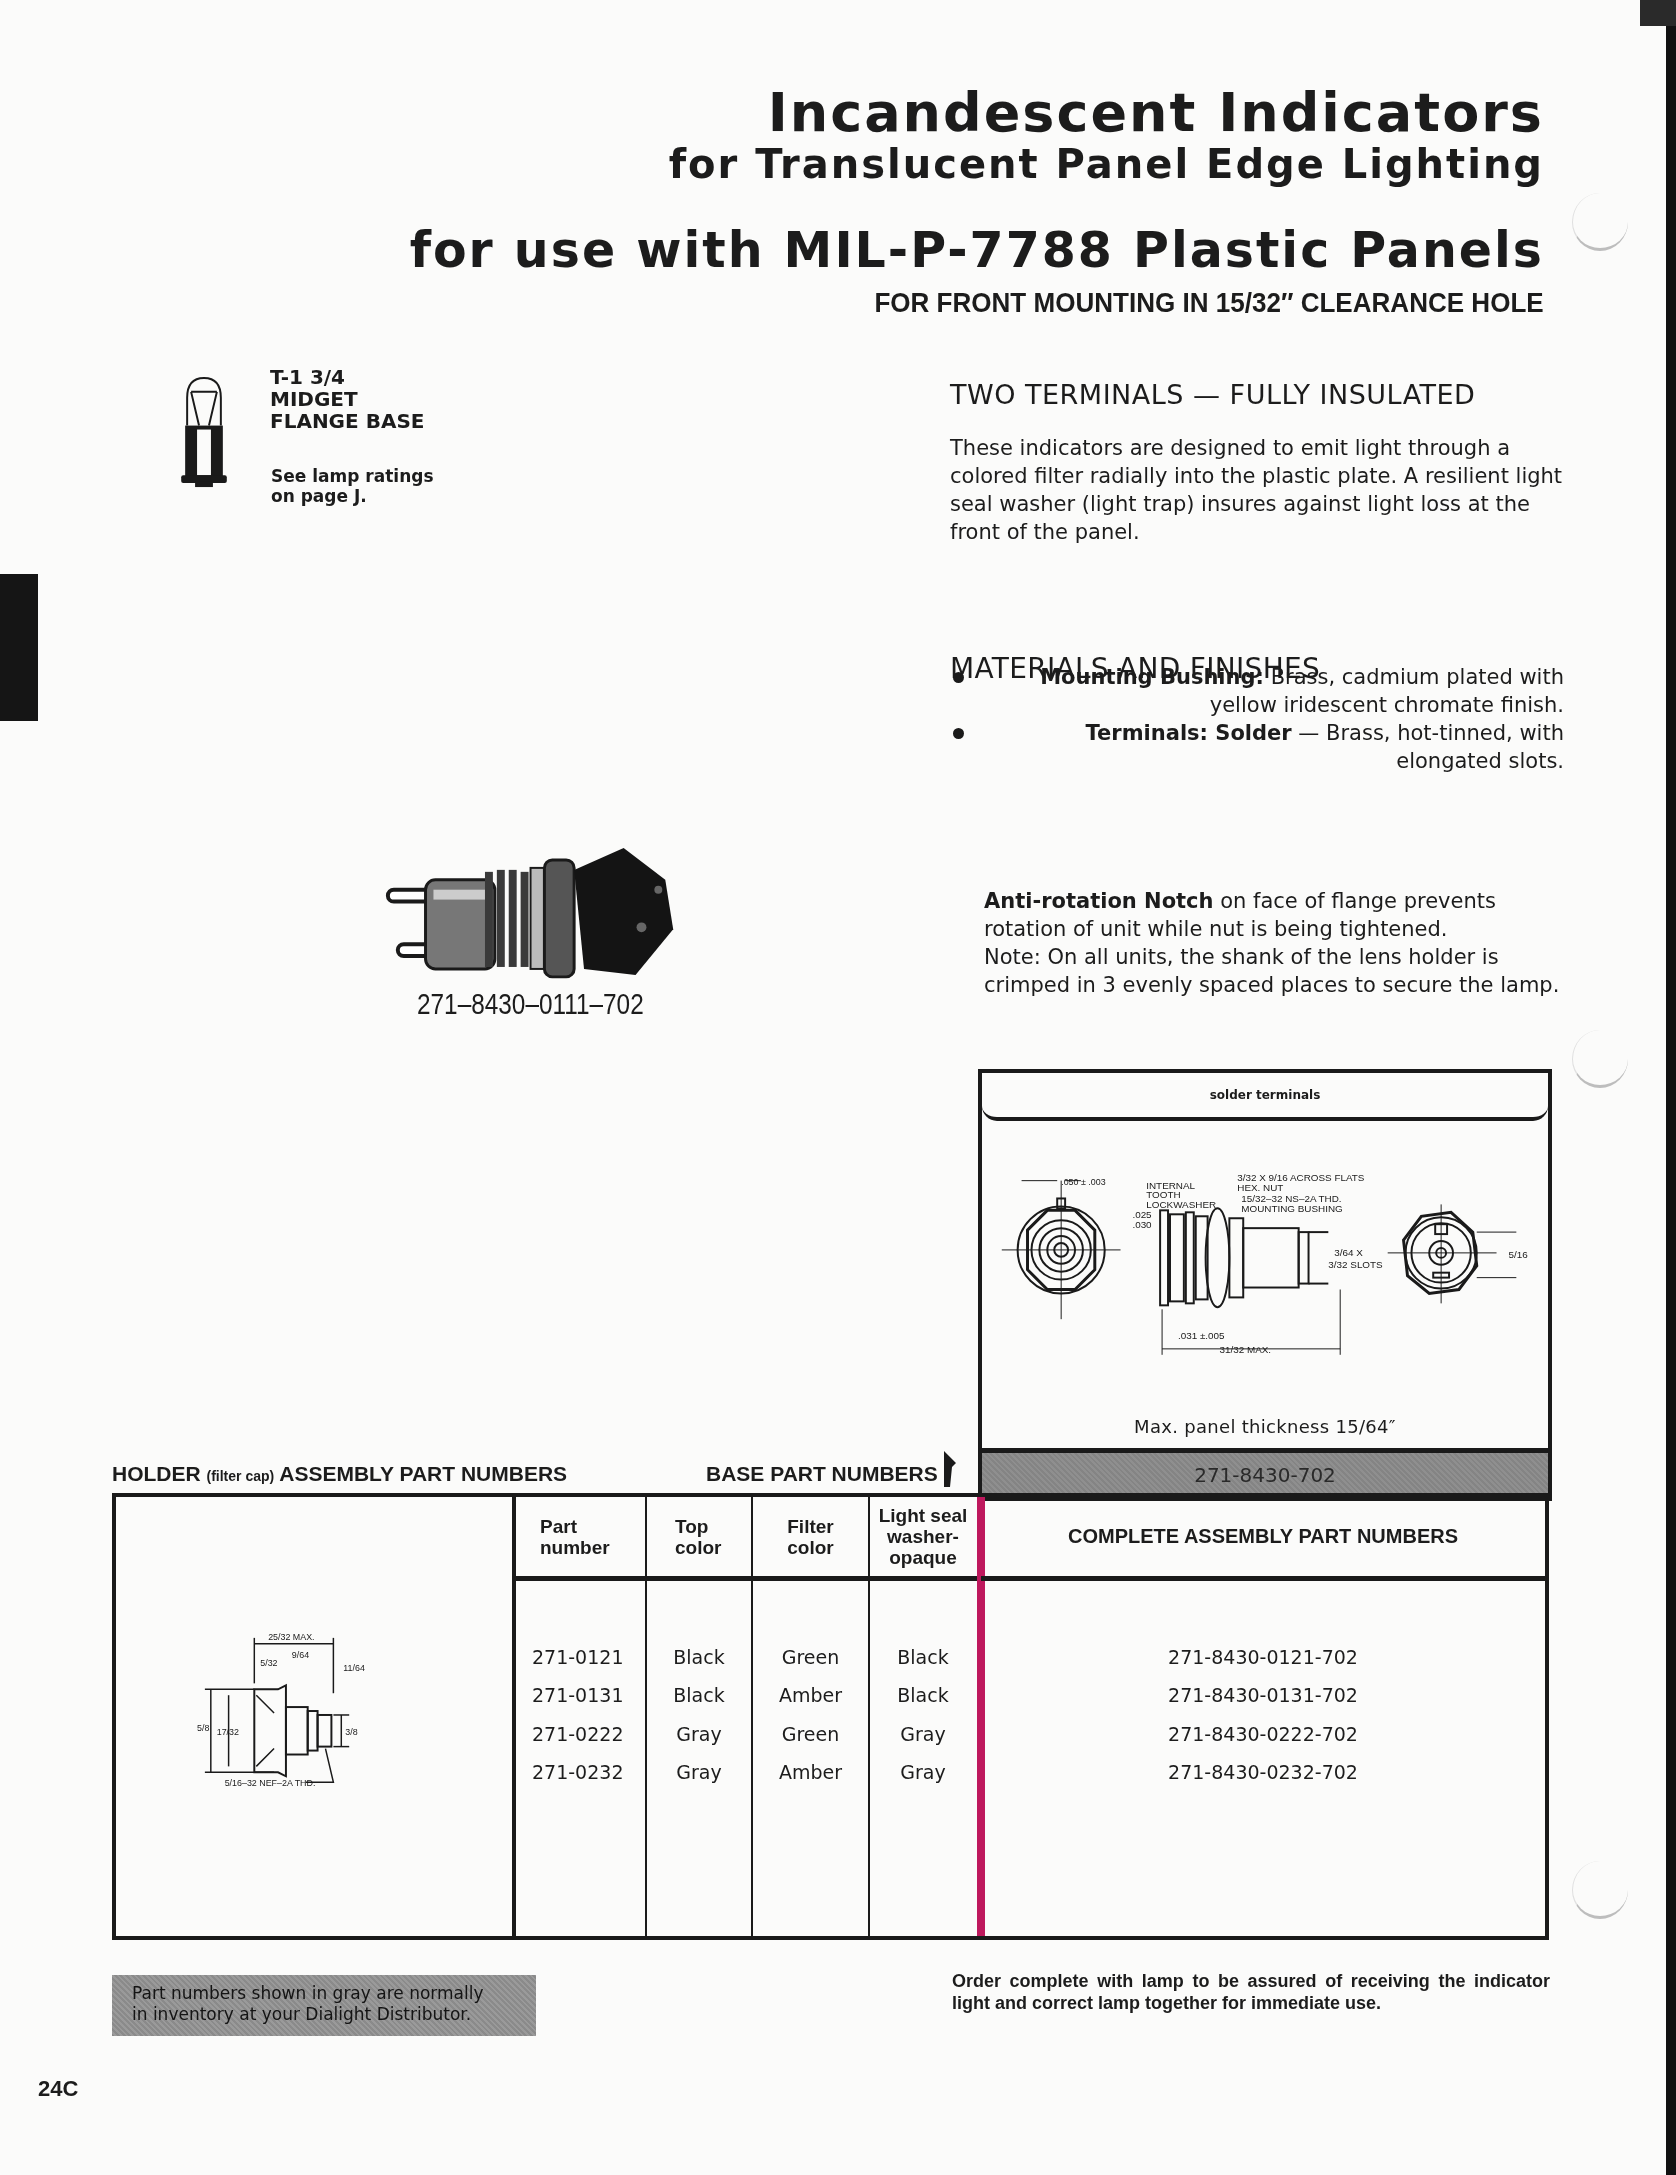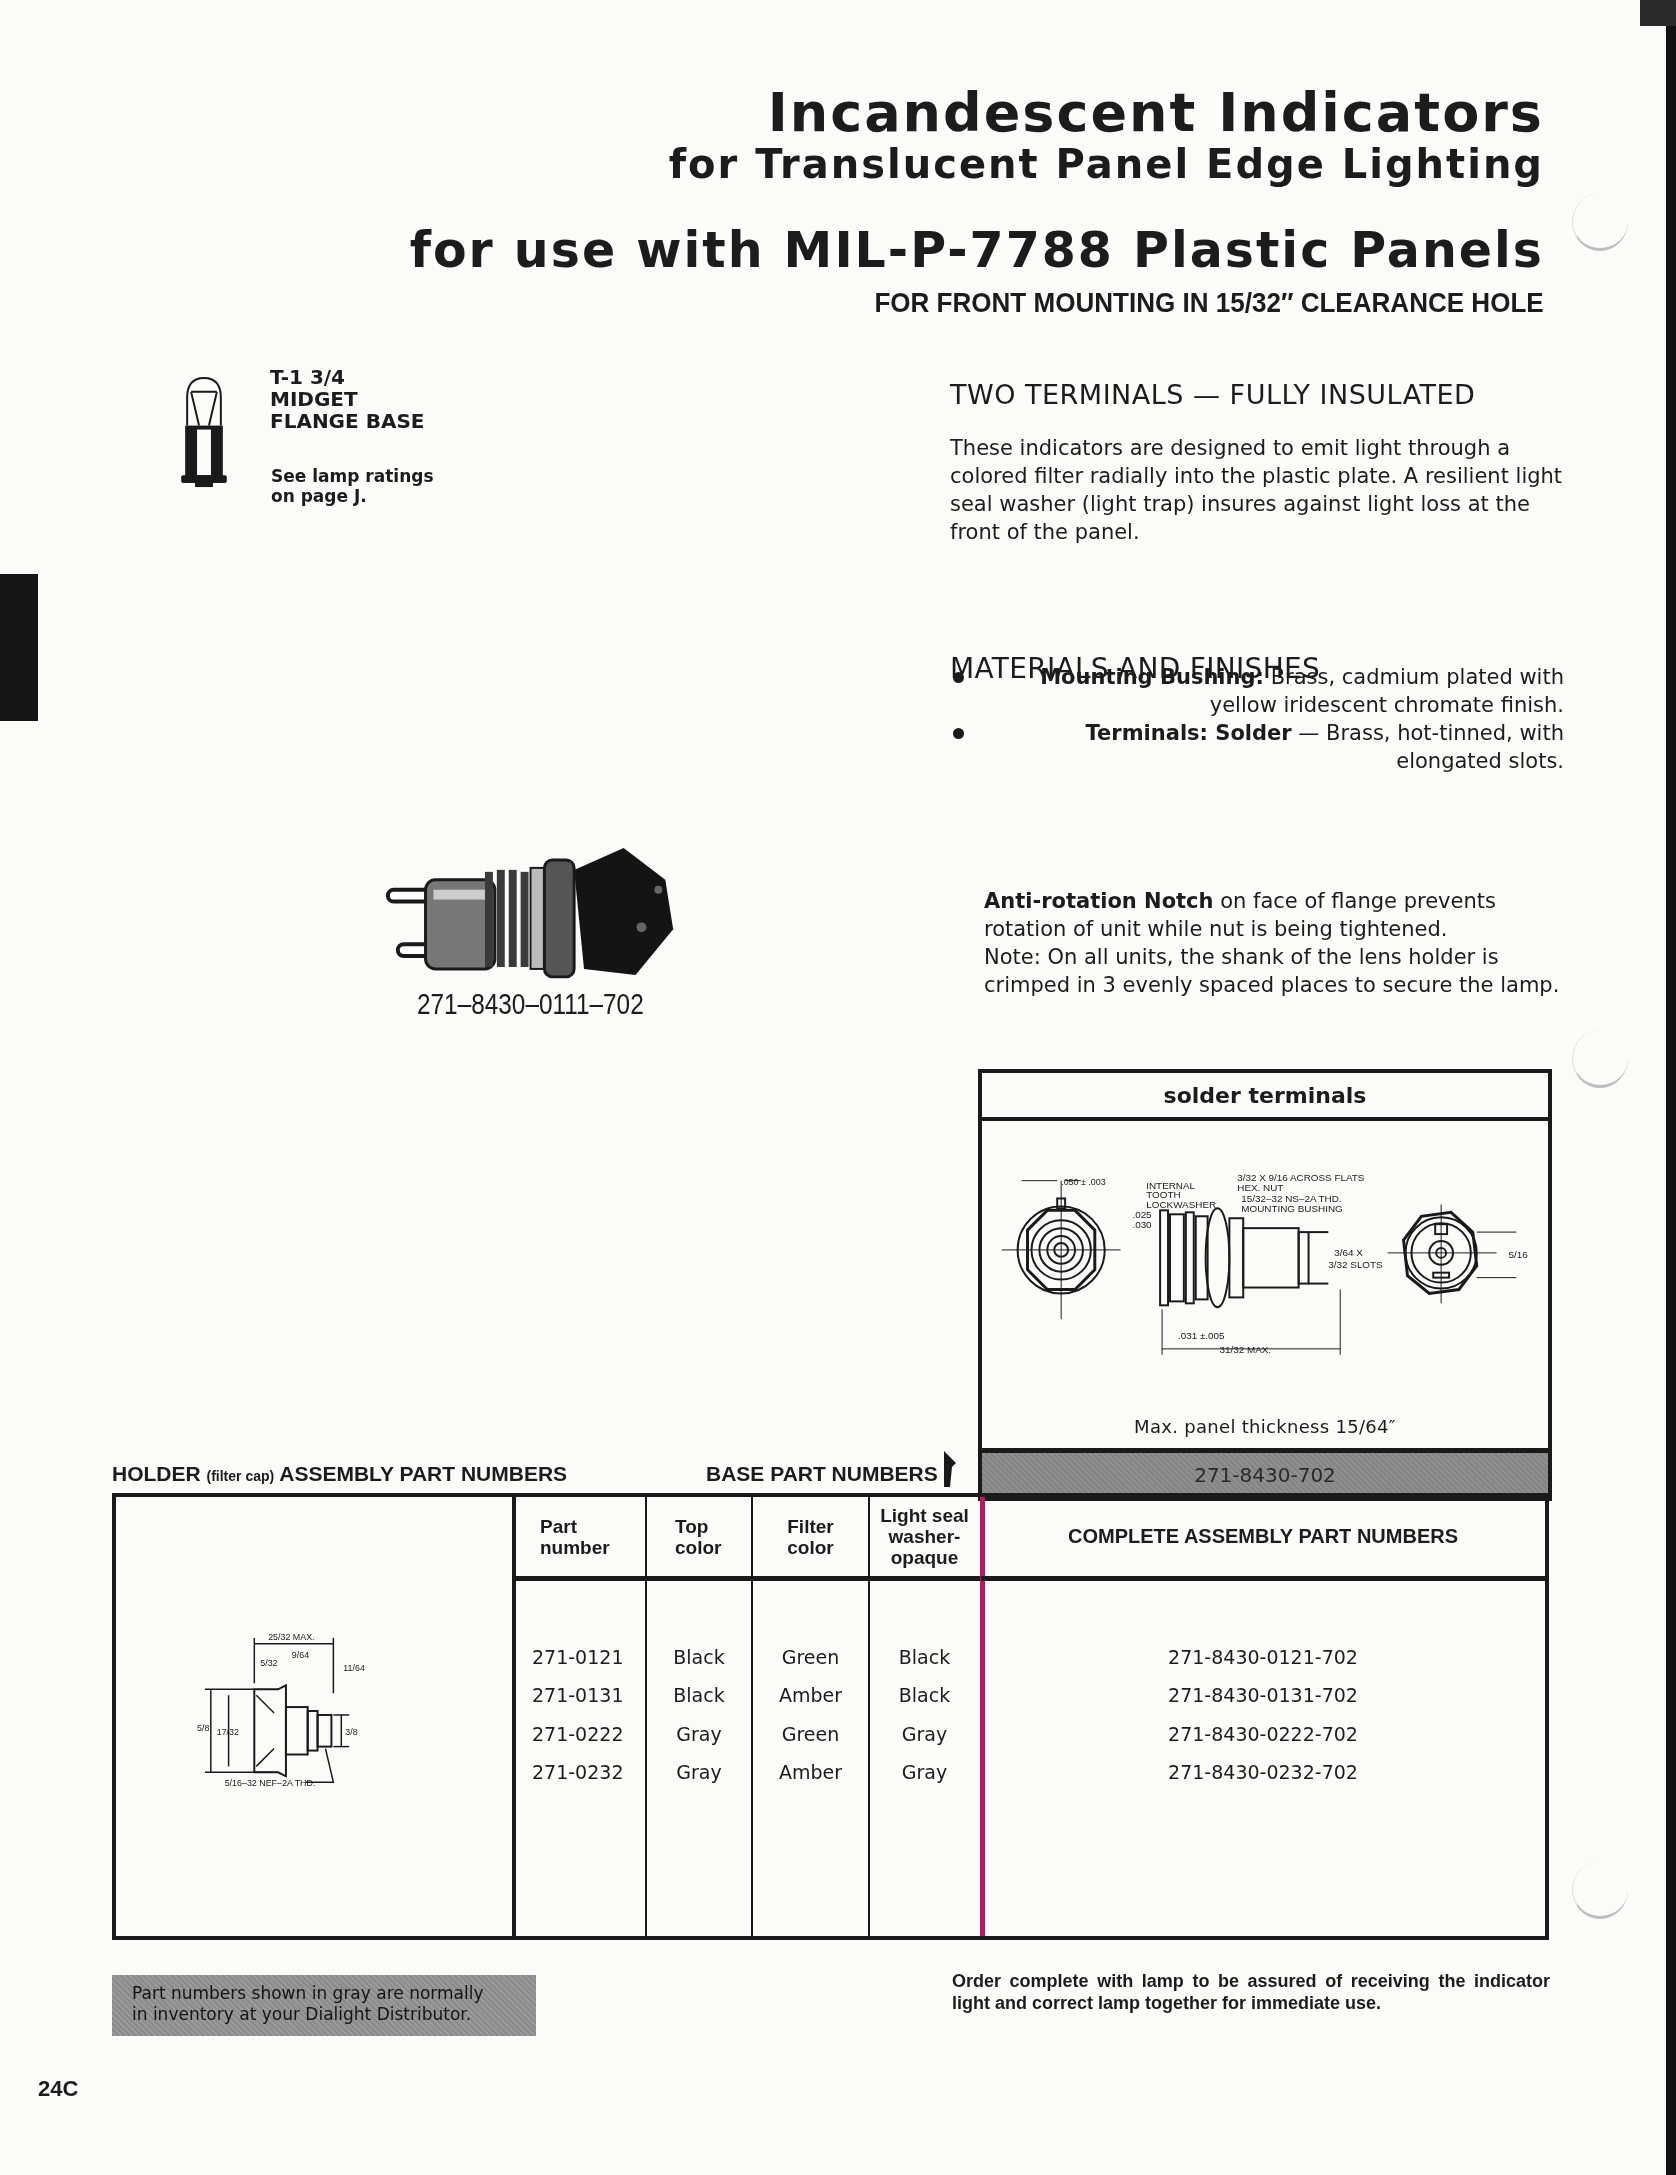--- a/index.html
+++ b/index.html
@@ -37,39 +37,39 @@
     .mat-list b { font-weight: bold; }
     .anti { top: 887px; left: 984px; width: 594px; font-size: 21px; line-height: 28px; }
     .anti b { font-weight: bold; }
 
     
     .product { left: 376px; top: 840px; width: 317px; height: 139px; }
     .product-caption { left: 417px; top: 988px; font-family: "Liberation Sans", sans-serif; font-size: 29px; transform: scaleX(0.84); transform-origin: left; white-space: nowrap; }
 
     
     .solder-box { left: 978px; top: 1069px; width: 566px; height: 426px; border: 4px solid #1a1a1a; border-bottom: none; background: #fbfbfa; }
-    .solder-head { height: 44px; border-bottom: 4px solid #1a1a1a; display: flex; align-items: center; justify-content: center; font-size: 22px; font-weight: bold; }
+    .solder-head { height: 44px; border-bottom: 4px solid #1a1a1a; display: flex; align-items: center; justify-content: center; font-size: 12px; font-weight: bold; border-radius: 15px; }
     .solder-diagram { position: absolute; left: 0; top: 48px; width: 566px; height: 337px; }
     .max-thick { position: absolute; left: 0; right: 0; top: 343px; text-align: center; font-size: 18px; letter-spacing: 0.3px; }
     .base-strip { left: 978px; top: 1448px; width: 566px; height: 44px; background: #8f8f8f; border: 4px solid #1a1a1a; border-top-width: 5px;
       display: flex; align-items: center; justify-content: center; font-size: 20px; color: #2a2a2a;
       background-image: repeating-linear-gradient(45deg, rgba(0,0,0,0.08) 0 2px, transparent 2px 4px); }
 
     
     .lbl-holder { left: 112px; top: 1462px; font-family: "Liberation Sans", sans-serif; font-size: 21px; font-weight: bold; white-space: nowrap; }
     .lbl-holder .small { font-size: 14px; }
     .lbl-base { left: 706px; top: 1462px; font-family: "Liberation Sans", sans-serif; font-size: 21px; font-weight: bold; white-space: nowrap; }
     .arrow-flag { left: 942px; top: 1447px; width: 16px; height: 42px; }
 
     
     .tbl { left: 112px; top: 1493px; width: 1437px; height: 447px; border: 4px solid #1a1a1a; box-sizing: border-box; }
     .tbl-left { position: absolute; left: 0; top: 0; width: 396px; height: 100%; border-right: 4px solid #1a1a1a; }
     .holder-dwg { position: absolute; left: 79px; top: 127px; width: 257px; height: 178px; }
     .col { position: absolute; top: 0; height: 100%; border-right: 2px solid #1a1a1a; box-sizing: border-box; }
-    .col.last { border-right: 5px solid #be185d; }
+    .col.last { border-right: 8px solid #be185d; }
     .hdr { position: absolute; left: 0; right: 0; top: 0; height: 79px; border-bottom: 5px solid #1a1a1a; display: flex; align-items: center;
       font-family: "Liberation Sans", sans-serif; font-size: 19px; font-weight: bold; line-height: 21px; }
     .hdr.left { justify-content: flex-start; padding-left: 28px; }
     .hdr.center { justify-content: center; text-align: center; }
     .cell { position: absolute; left: 0; right: 0; font-size: 19px; text-align: center; }
     .cell.left { text-align: left; padding-left: 20px; }
     .complete { position: absolute; left: 865px; right: 0; top: 0; height: 100%; }
     .complete .hdr { font-size: 20px; }
 
     

